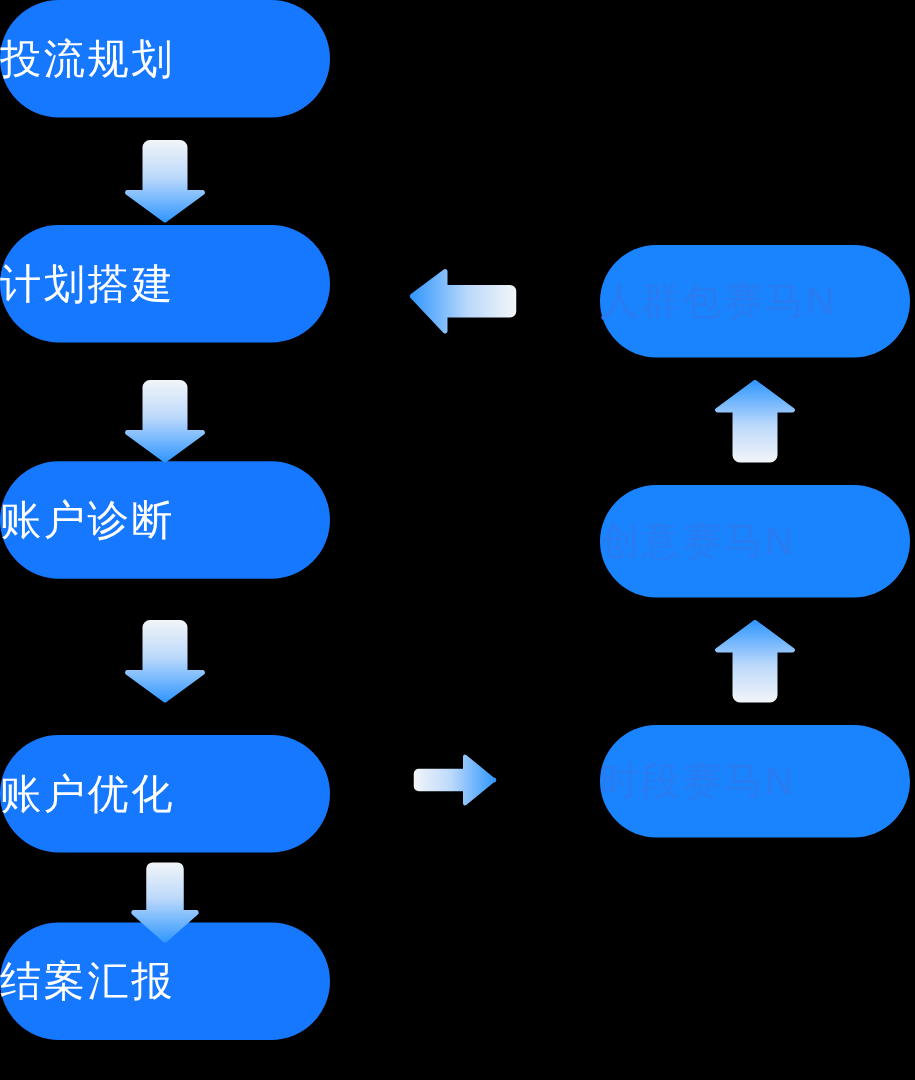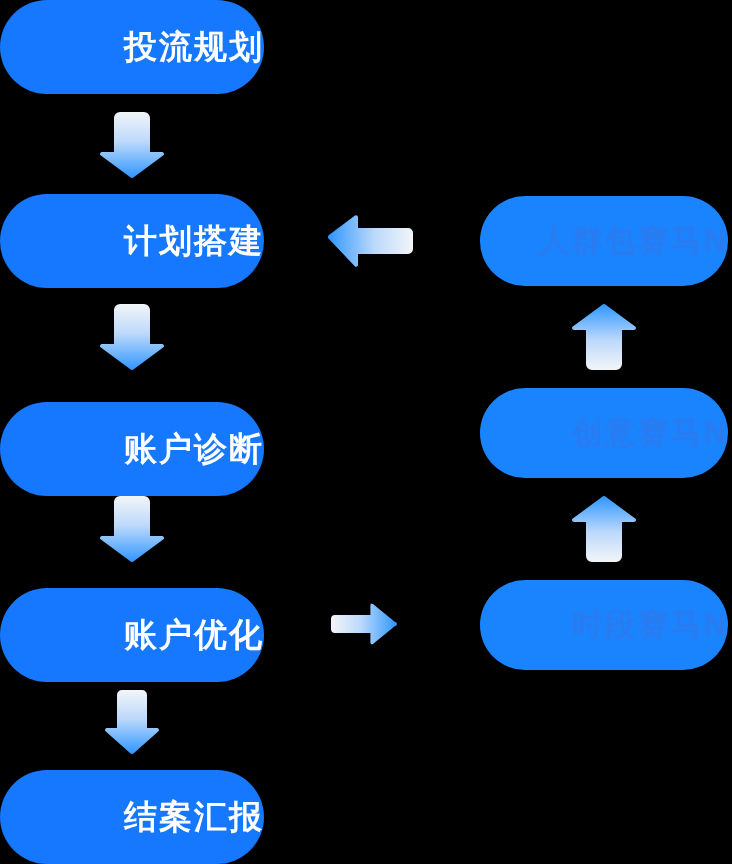--- a/index.html
+++ b/index.html
@@ -18,25 +18,25 @@
     width: 732px;
     height: 864px;
     background: #000000;
   }
 
   
   .node {
     position: absolute;
     display: flex;
     align-items: center;
-    justify-content: flex-end;
+    justify-content: flex-start;
     border-radius: 999px;
     box-sizing: border-box;
     letter-spacing: 2px;
-    font-weight: 700;
+    font-weight: 400;
     white-space: nowrap;
     user-select: none;
   }
   .node-primary {
     background: #1677ff;
     color: #ffffff;
     font-size: 33px;
   }
   .node-secondary {
     background: #1a84ff;
@@ -56,33 +56,33 @@
 </style>
 </head>
 <body>
 
 <div id="canvas">
 
   <div class="node node-primary col-left" style="top:0px;">
     <span>投流规划</span>
   </div>
 
-  <div class="node node-primary col-left" style="top:194px;">
+  <div class="node node-primary col-left" style="top:180px;">
     <span>计划搭建</span>
   </div>
 
-  <div class="node node-primary col-left" style="top:402px;">
+  <div class="node node-primary col-left" style="top:369px;">
     <span>账户诊断</span>
   </div>
 
   <div class="node node-primary col-left" style="top:588px;">
     <span>账户优化</span>
   </div>
 
-  <div class="node node-primary col-left" style="top:770px;">
+  <div class="node node-primary col-left" style="top:738px;">
     <span>结案汇报</span>
   </div>
 
   <div class="node node-secondary col-right" style="top:196px;">
     <span>人群包赛马N</span>
   </div>
 
   <div class="node node-secondary col-right" style="top:388px;">
     <span>创意赛马N</span>
   </div>

